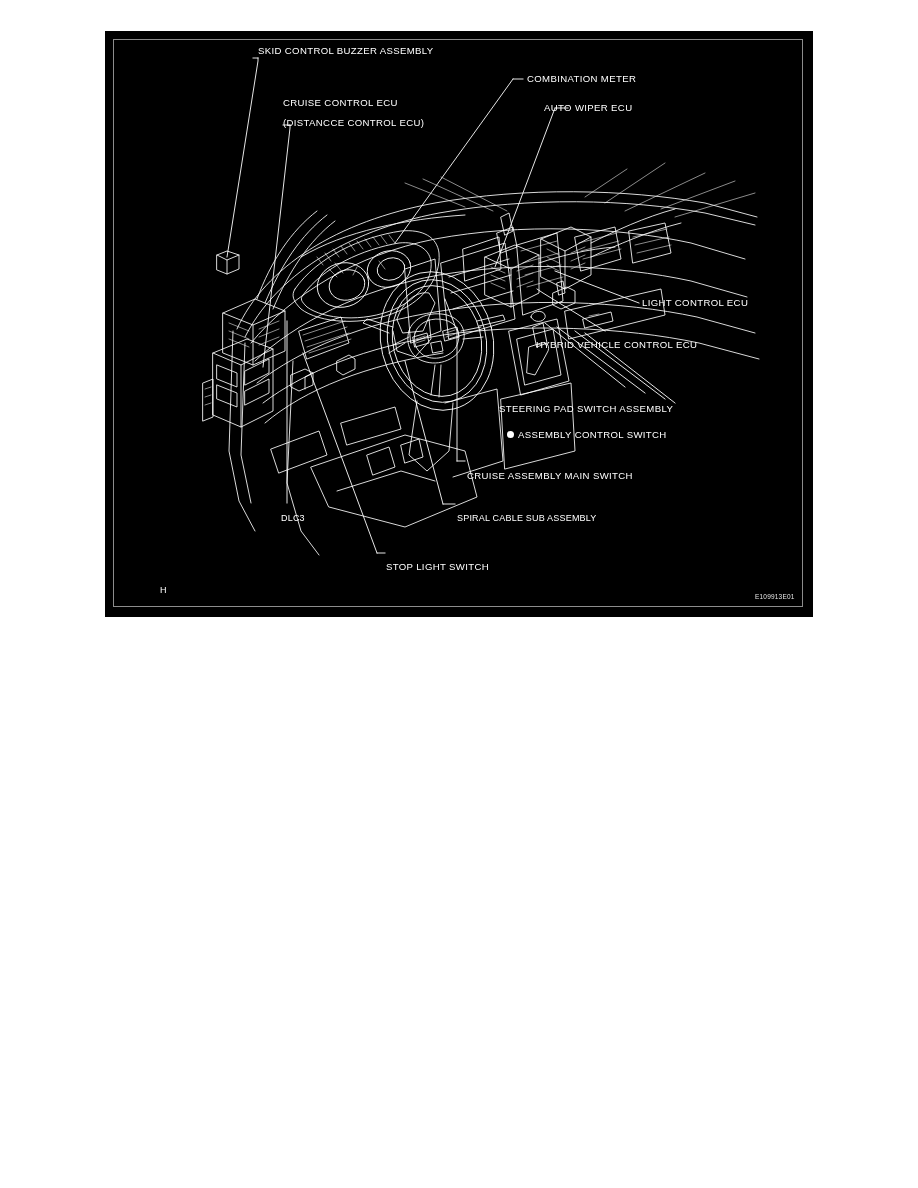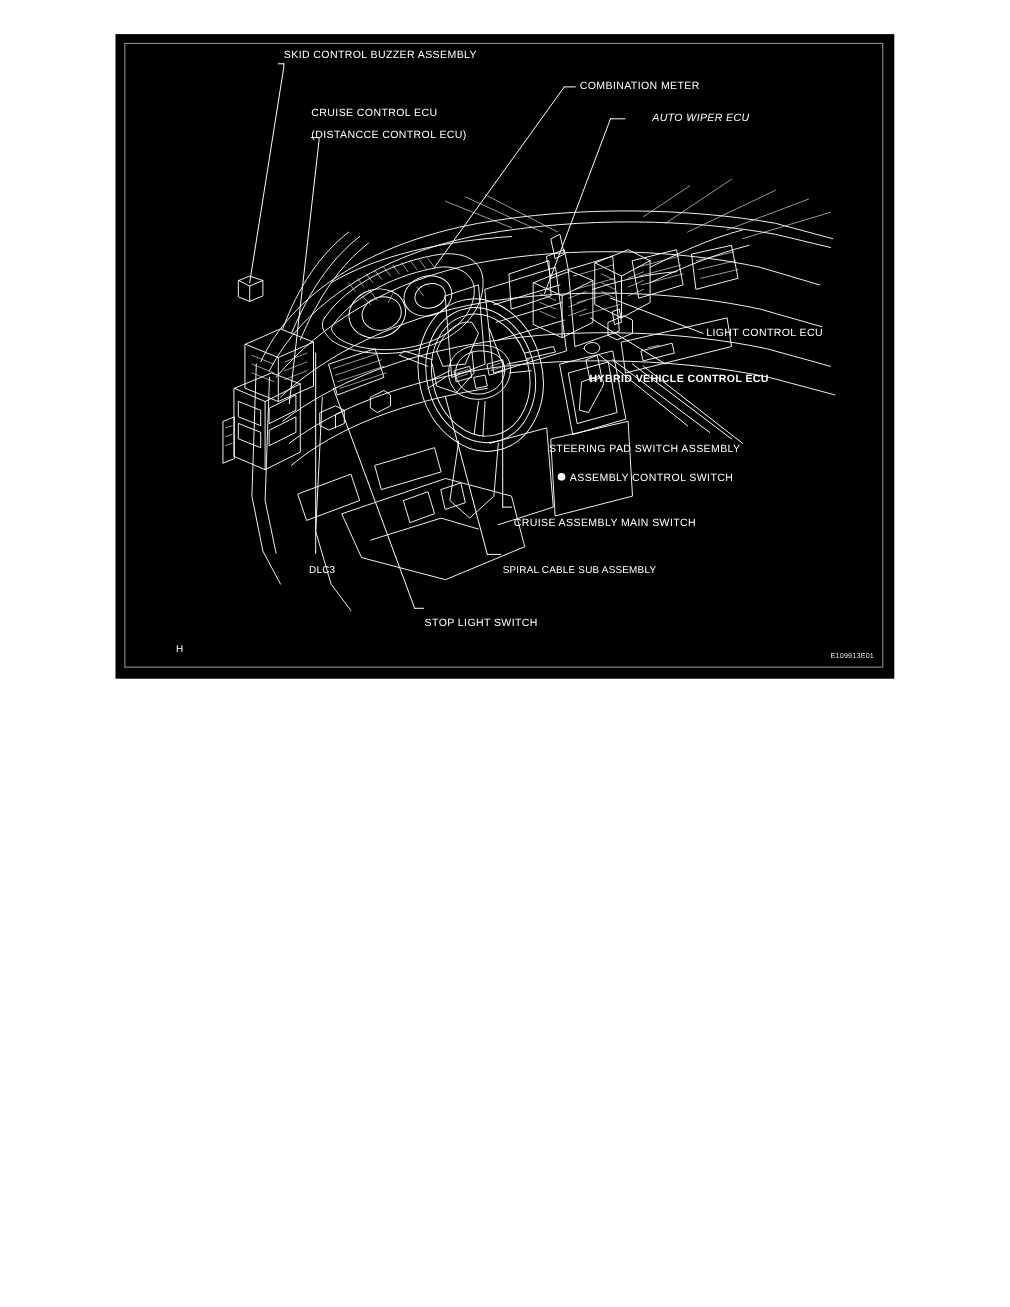--- a/index.html
+++ b/index.html
@@ -266,25 +266,25 @@
     </svg>
 
     <div class="callout" style="left:153px;top:14px;">SKID CONTROL BUZZER ASSEMBLY</div>
 
     <div class="callout" style="left:178px;top:66px;">CRUISE CONTROL ECU</div>
 
     <div class="callout" style="left:178px;top:86px;">(DISTANCCE CONTROL ECU)</div>
 
     <div class="callout" style="left:422px;top:42px;">COMBINATION METER</div>
 
-    <div class="callout" style="left:488px;top:71px;font-style:italic;">AUTO WIPER ECU</div>
+    <div class="callout" style="left:439px;top:71px;">AUTO WIPER ECU</div>
 
     <div class="callout" style="left:537px;top:266px;">LIGHT CONTROL ECU</div>
 
-    <div class="callout" style="left:431px;top:308px;font-weight:bold;">HYBRID VEHICLE CONTROL ECU</div>
+    <div class="callout" style="left:431px;top:308px;">HYBRID VEHICLE CONTROL ECU</div>
 
     <div class="callout" style="left:394px;top:372px;">STEERING PAD SWITCH ASSEMBLY</div>
 
     <div class="callout" style="left:402px;top:398px;">
       <span class="bullet"></span><span>ASSEMBLY CONTROL SWITCH</span>
     </div>
 
     <div class="callout" style="left:362px;top:439px;">CRUISE ASSEMBLY MAIN SWITCH</div>
 
     <div class="callout small" style="left:352px;top:481px;">SPIRAL CABLE SUB ASSEMBLY</div>

